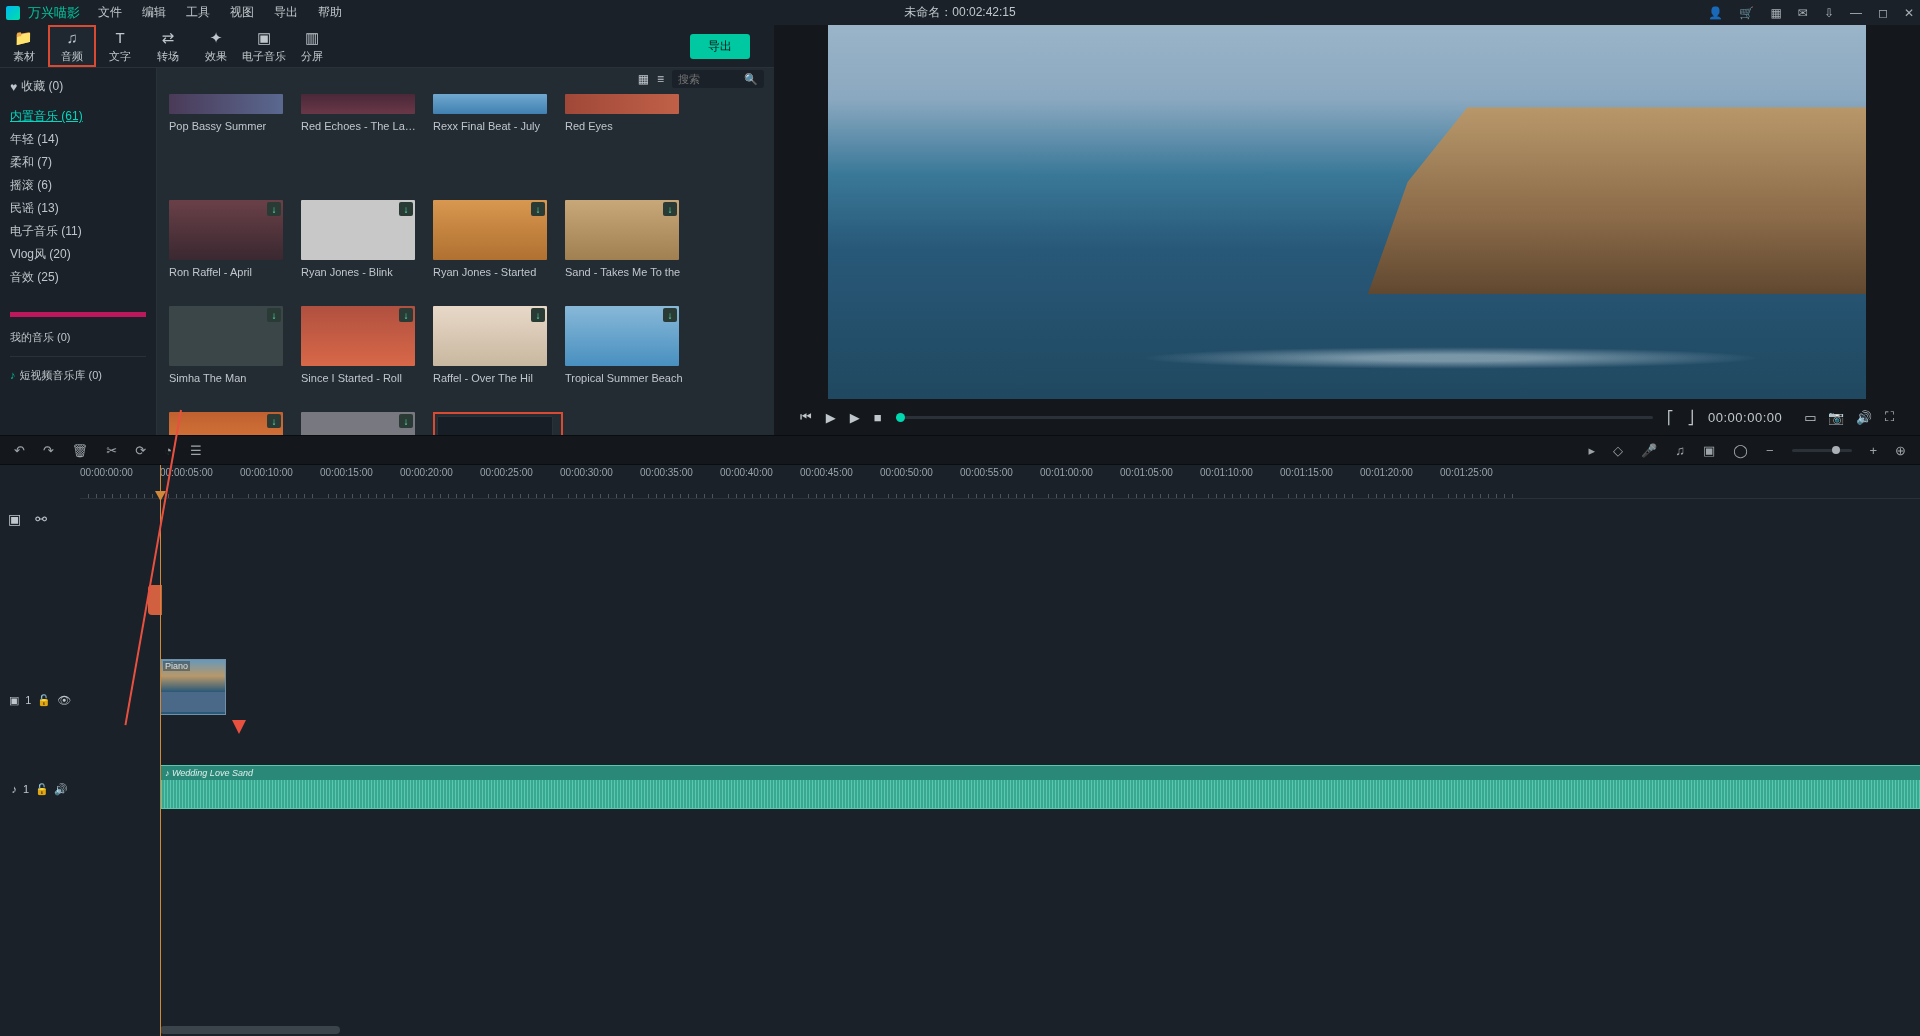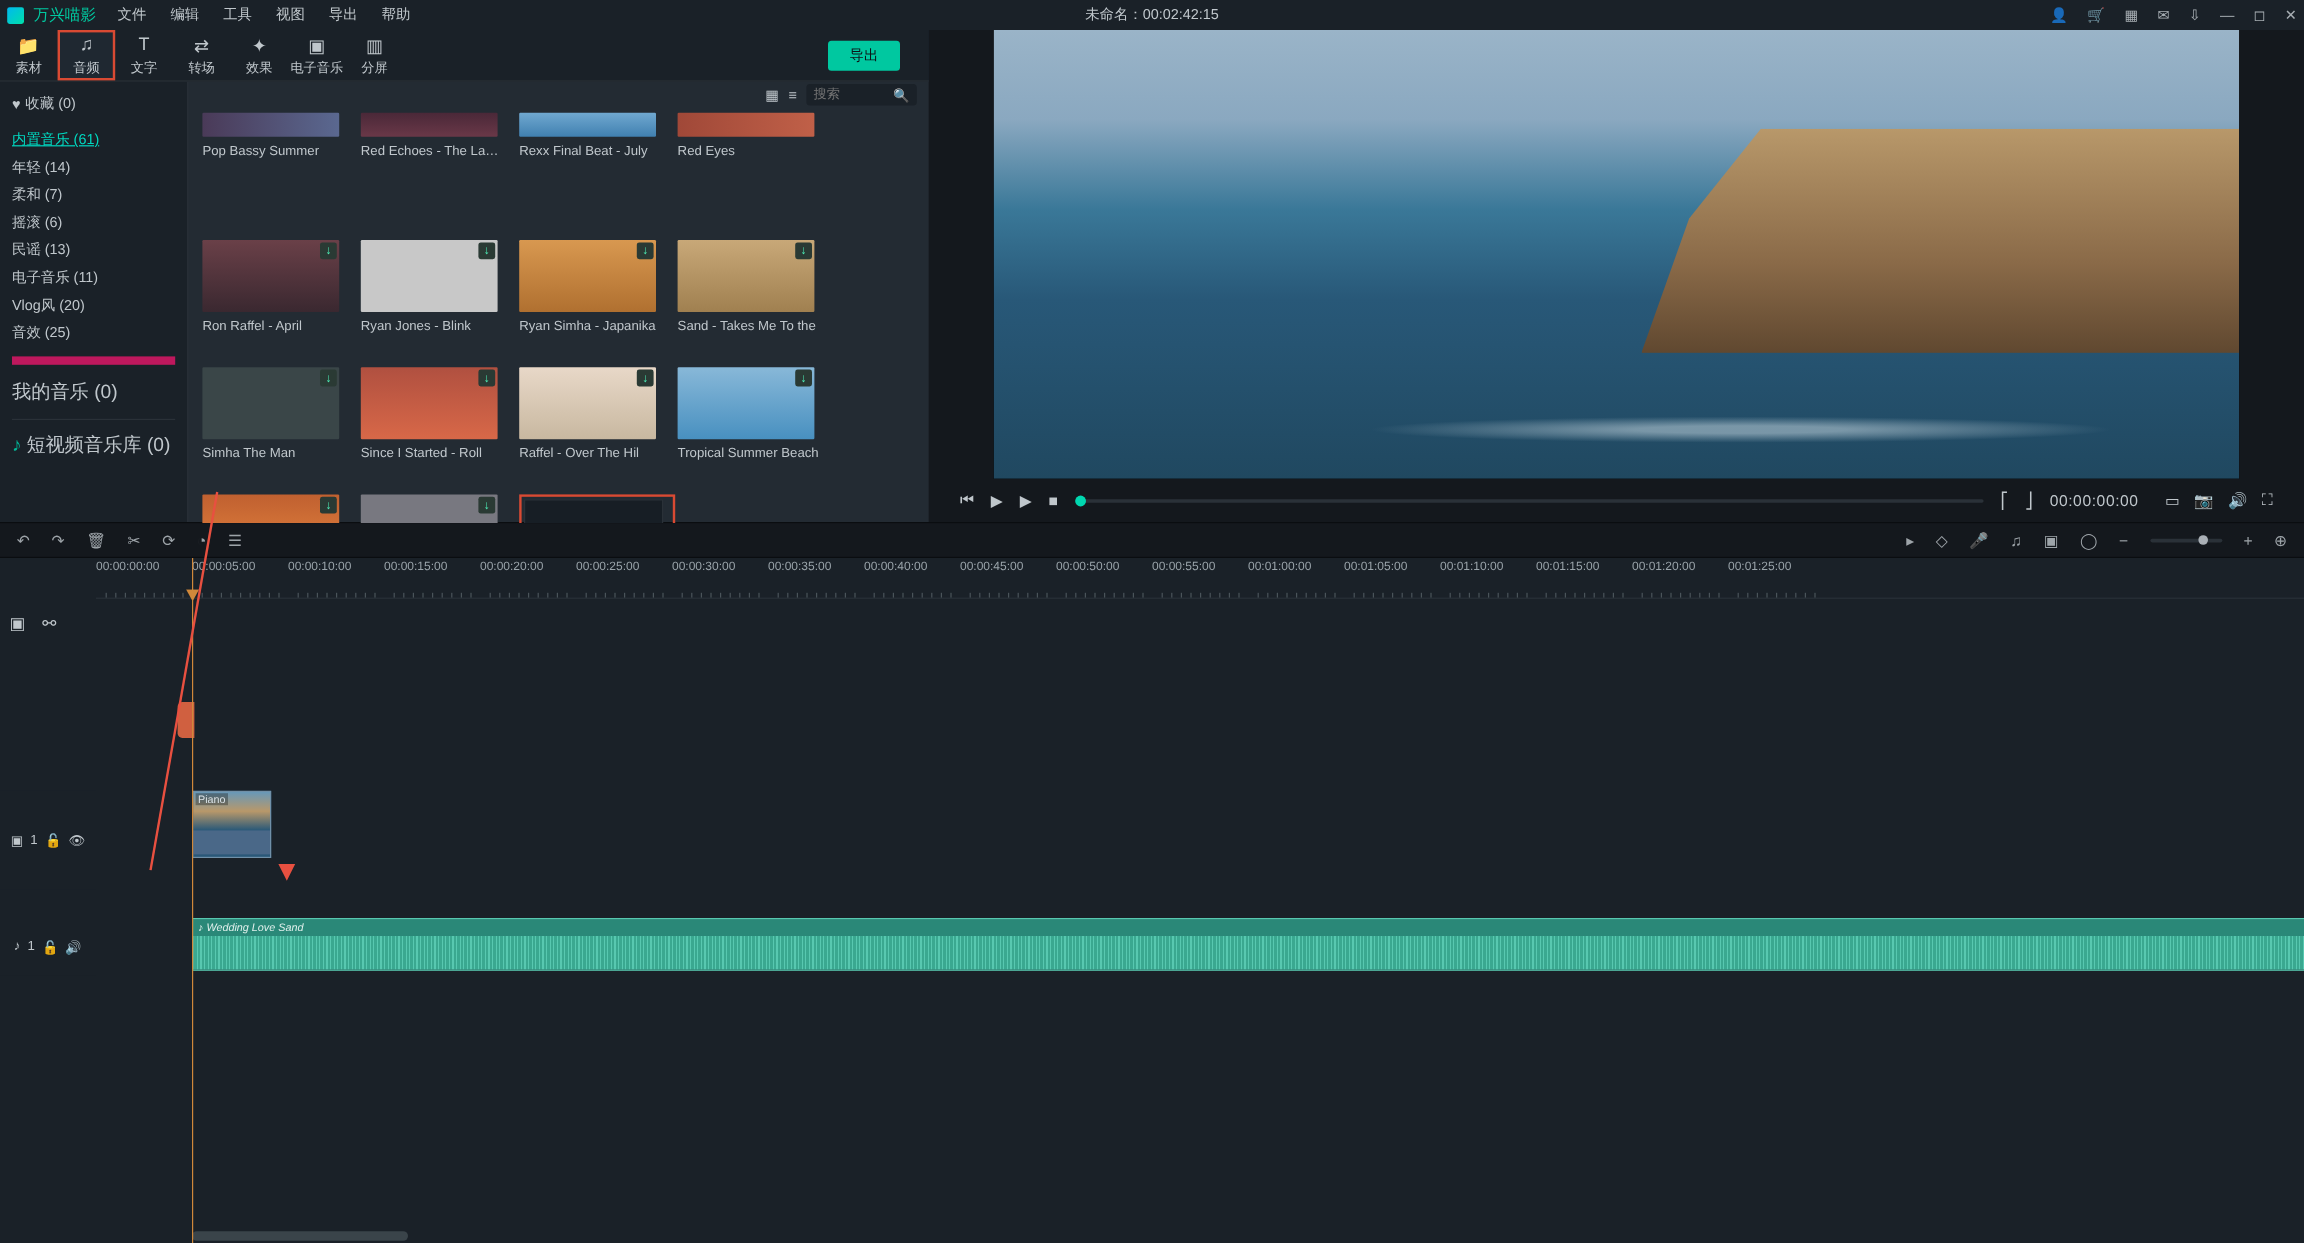--- a/index.html
+++ b/index.html
@@ -27,24 +27,24 @@
 .tab-icon { font-size: 15px; height: 18px; display: flex; align-items: center; }
 .tab-label { font-size: 11px; margin-top: 2px; text-align: right; }
 .tab.active { border: 2px solid #d94a33; background: #1f2831; }
 .export-btn { margin-left: auto; margin-right: 24px; background: #00c8a0; color: #0d1418; font-size: 12px; padding: 4px 18px; border-radius: 3px; cursor: pointer; }
 
 .media-body { display: flex; flex: 1; min-height: 0; }
 
 
 .sidebar { width: 156px; background: #1a2128; padding: 6px 10px; overflow-y: auto; }
 .side-fav { font-size: 12px; margin: 4px 0 10px; display: flex; align-items: center; gap: 4px; }
-.side-list { border-bottom: 7px solid #be185d; padding-bottom: 8px; margin-bottom: 10px; }
+.side-list { border-bottom: 5px solid #be185d; padding-bottom: 23px; margin-bottom: 10px; }
 .side-list div { font-size: 12px; padding: 3px 0; cursor: pointer; }
 .side-list .sel { color: #00d8c0; text-decoration: underline; }
-.side-item { font-size: 16px; padding: 3px 0; cursor: pointer; }
+.side-item { font-size: 11px; padding: 3px 0; cursor: pointer; }
 .side-item .note { color: #00b898; margin-right: 4px; }
 
 
 .grid-wrap { flex: 1; background: #232b33; display: flex; flex-direction: column; border-left: 1px solid #2a3138; }
 .grid-tools { height: 22px; display: flex; align-items: center; justify-content: flex-end; gap: 8px; padding: 0 10px; }
 .search-box { background: #1a2128; border-radius: 3px; display: flex; align-items: center; height: 18px; width: 92px; padding: 0 6px; }
 .search-box input { background: none; border: none; color: #aaa; font-size: 11px; width: 100%; outline: none; }
 .search-box span { font-size: 11px; }
 .grid { flex: 1; padding: 4px 12px 12px; display: grid; grid-template-columns: repeat(4, 120px); grid-auto-rows: 100px; gap: 6px 12px; align-content: start; overflow-y: auto; }
 .thumb { width: 118px; }
@@ -240,21 +240,21 @@
             <div class="thumb">
               <div class="thumb-img bg6">
                 <div class="dl-badge">↓</div>
               </div>
               <div class="thumb-label">Ryan Jones - Blink</div>
             </div>
             <div class="thumb">
               <div class="thumb-img bg7">
                 <div class="dl-badge">↓</div>
               </div>
-              <div class="thumb-label">Ryan Simha - Japanika</div>
+              <div class="thumb-label">Ryan Jones - Started</div>
             </div>
             <div class="thumb">
               <div class="thumb-img bg8">
                 <div class="dl-badge">↓</div>
               </div>
               <div class="thumb-label">Sand - Takes Me To the</div>
             </div>
             <div class="thumb">
               <div class="thumb-img bg9">
                 <div class="dl-badge">↓</div>

